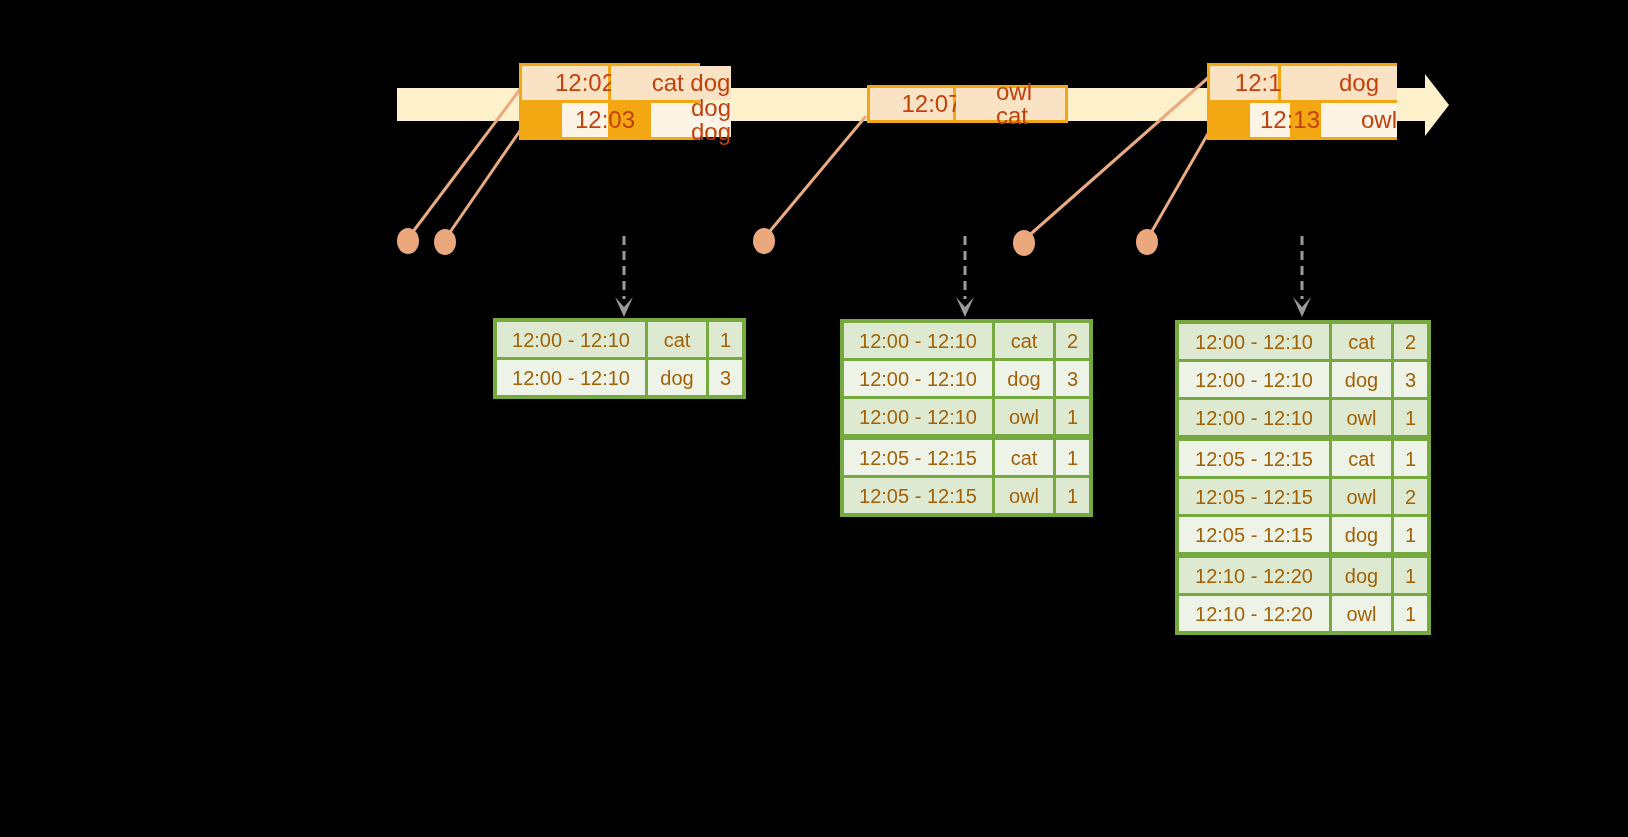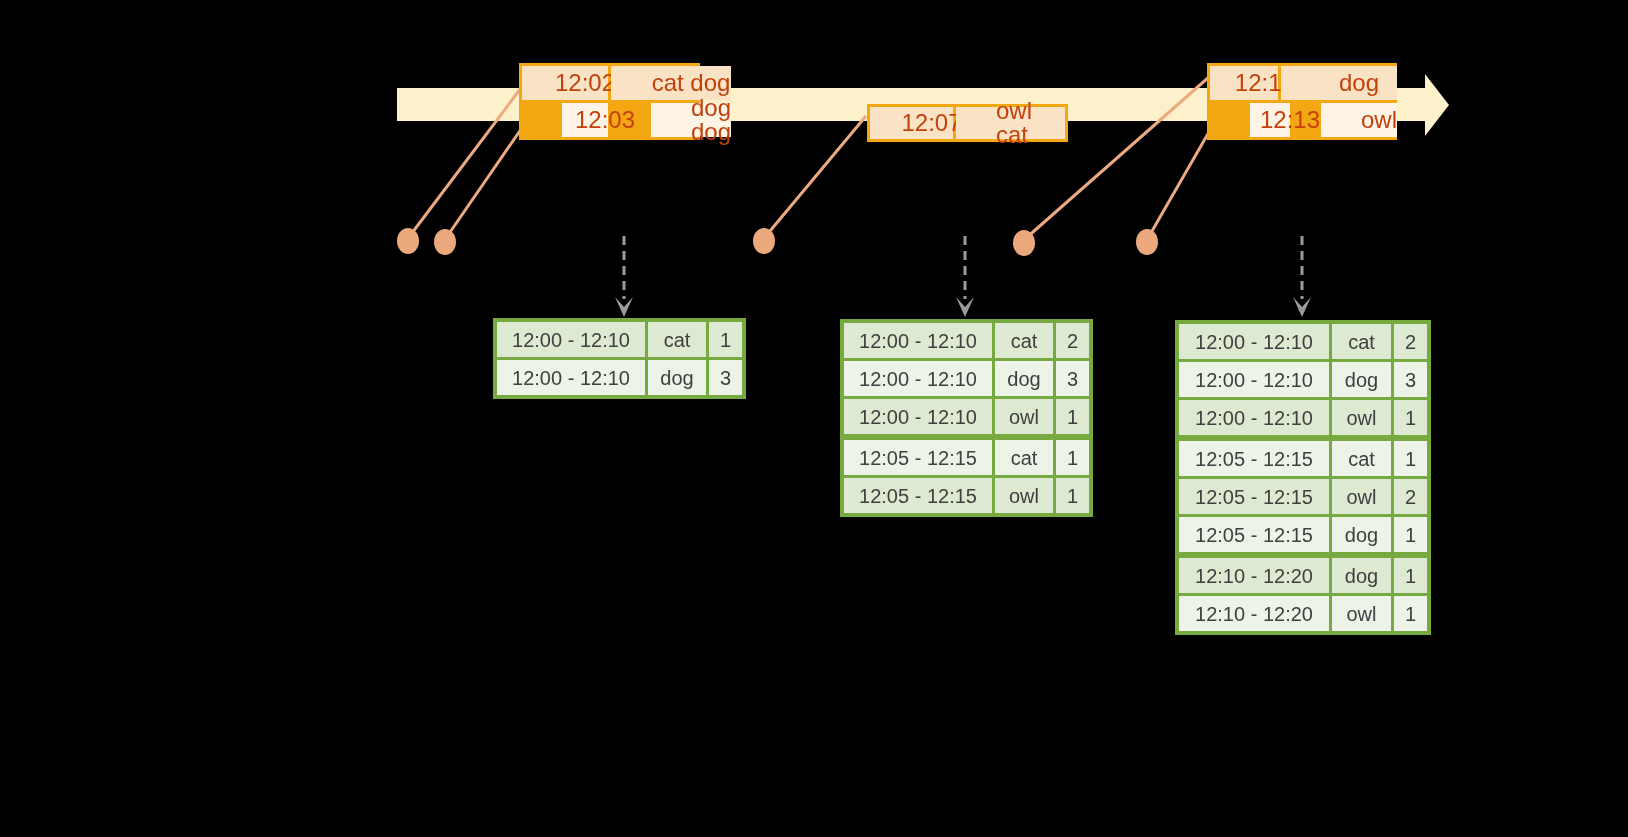--- a/index.html
+++ b/index.html
@@ -38,21 +38,21 @@
     display:flex;flex-direction:column;
     gap:6px;                      
   }
   .ggroup{
     display:grid;
     gap:3px;                      
     background:#76a93f;
   }
   .gcell{
     display:flex;align-items:center;justify-content:center;
-    font-size:20px;line-height:1;color:#404040;
+    font-size:20px;line-height:1;color:#a16207;
   }
   .g-dark{background:#dde9d1;}
   .g-light{background:#eef3e8;}
 </style>
 </head>
 <body>
 
 <div id="canvas">
 
   <svg id="art" width="1628" height="837" viewBox="0 0 1628 837">
@@ -86,21 +86,21 @@
     </g>
   </svg>
 
   <div class="etable" style="left:519px;top:63px;width:181px;grid-template-columns:86px 1fr;grid-auto-rows:34px;">
     <div class="ecell e-dark">12:02</div>
     <div class="ecell e-dark">cat dog</div>
     <div class="ecell e-light">12:03</div>
     <div class="ecell e-light">dog dog</div>
   </div>
 
-  <div class="etable" style="left:867px;top:85px;width:201px;grid-template-columns:83px 1fr;grid-auto-rows:32px;margin-top:19px;">
+  <div class="etable" style="left:867px;top:85px;width:201px;grid-template-columns:83px 1fr;grid-auto-rows:32px;">
     <div class="ecell e-dark">12:07</div>
     <div class="ecell e-dark">owl cat</div>
   </div>
 
   <div class="etable" style="left:1207px;top:63px;width:190px;grid-template-columns:68px 1fr;grid-auto-rows:34px;">
     <div class="ecell e-dark">12:11</div>
     <div class="ecell e-dark">dog</div>
     <div class="ecell e-light">12:13</div>
     <div class="ecell e-light">owl</div>
   </div>

